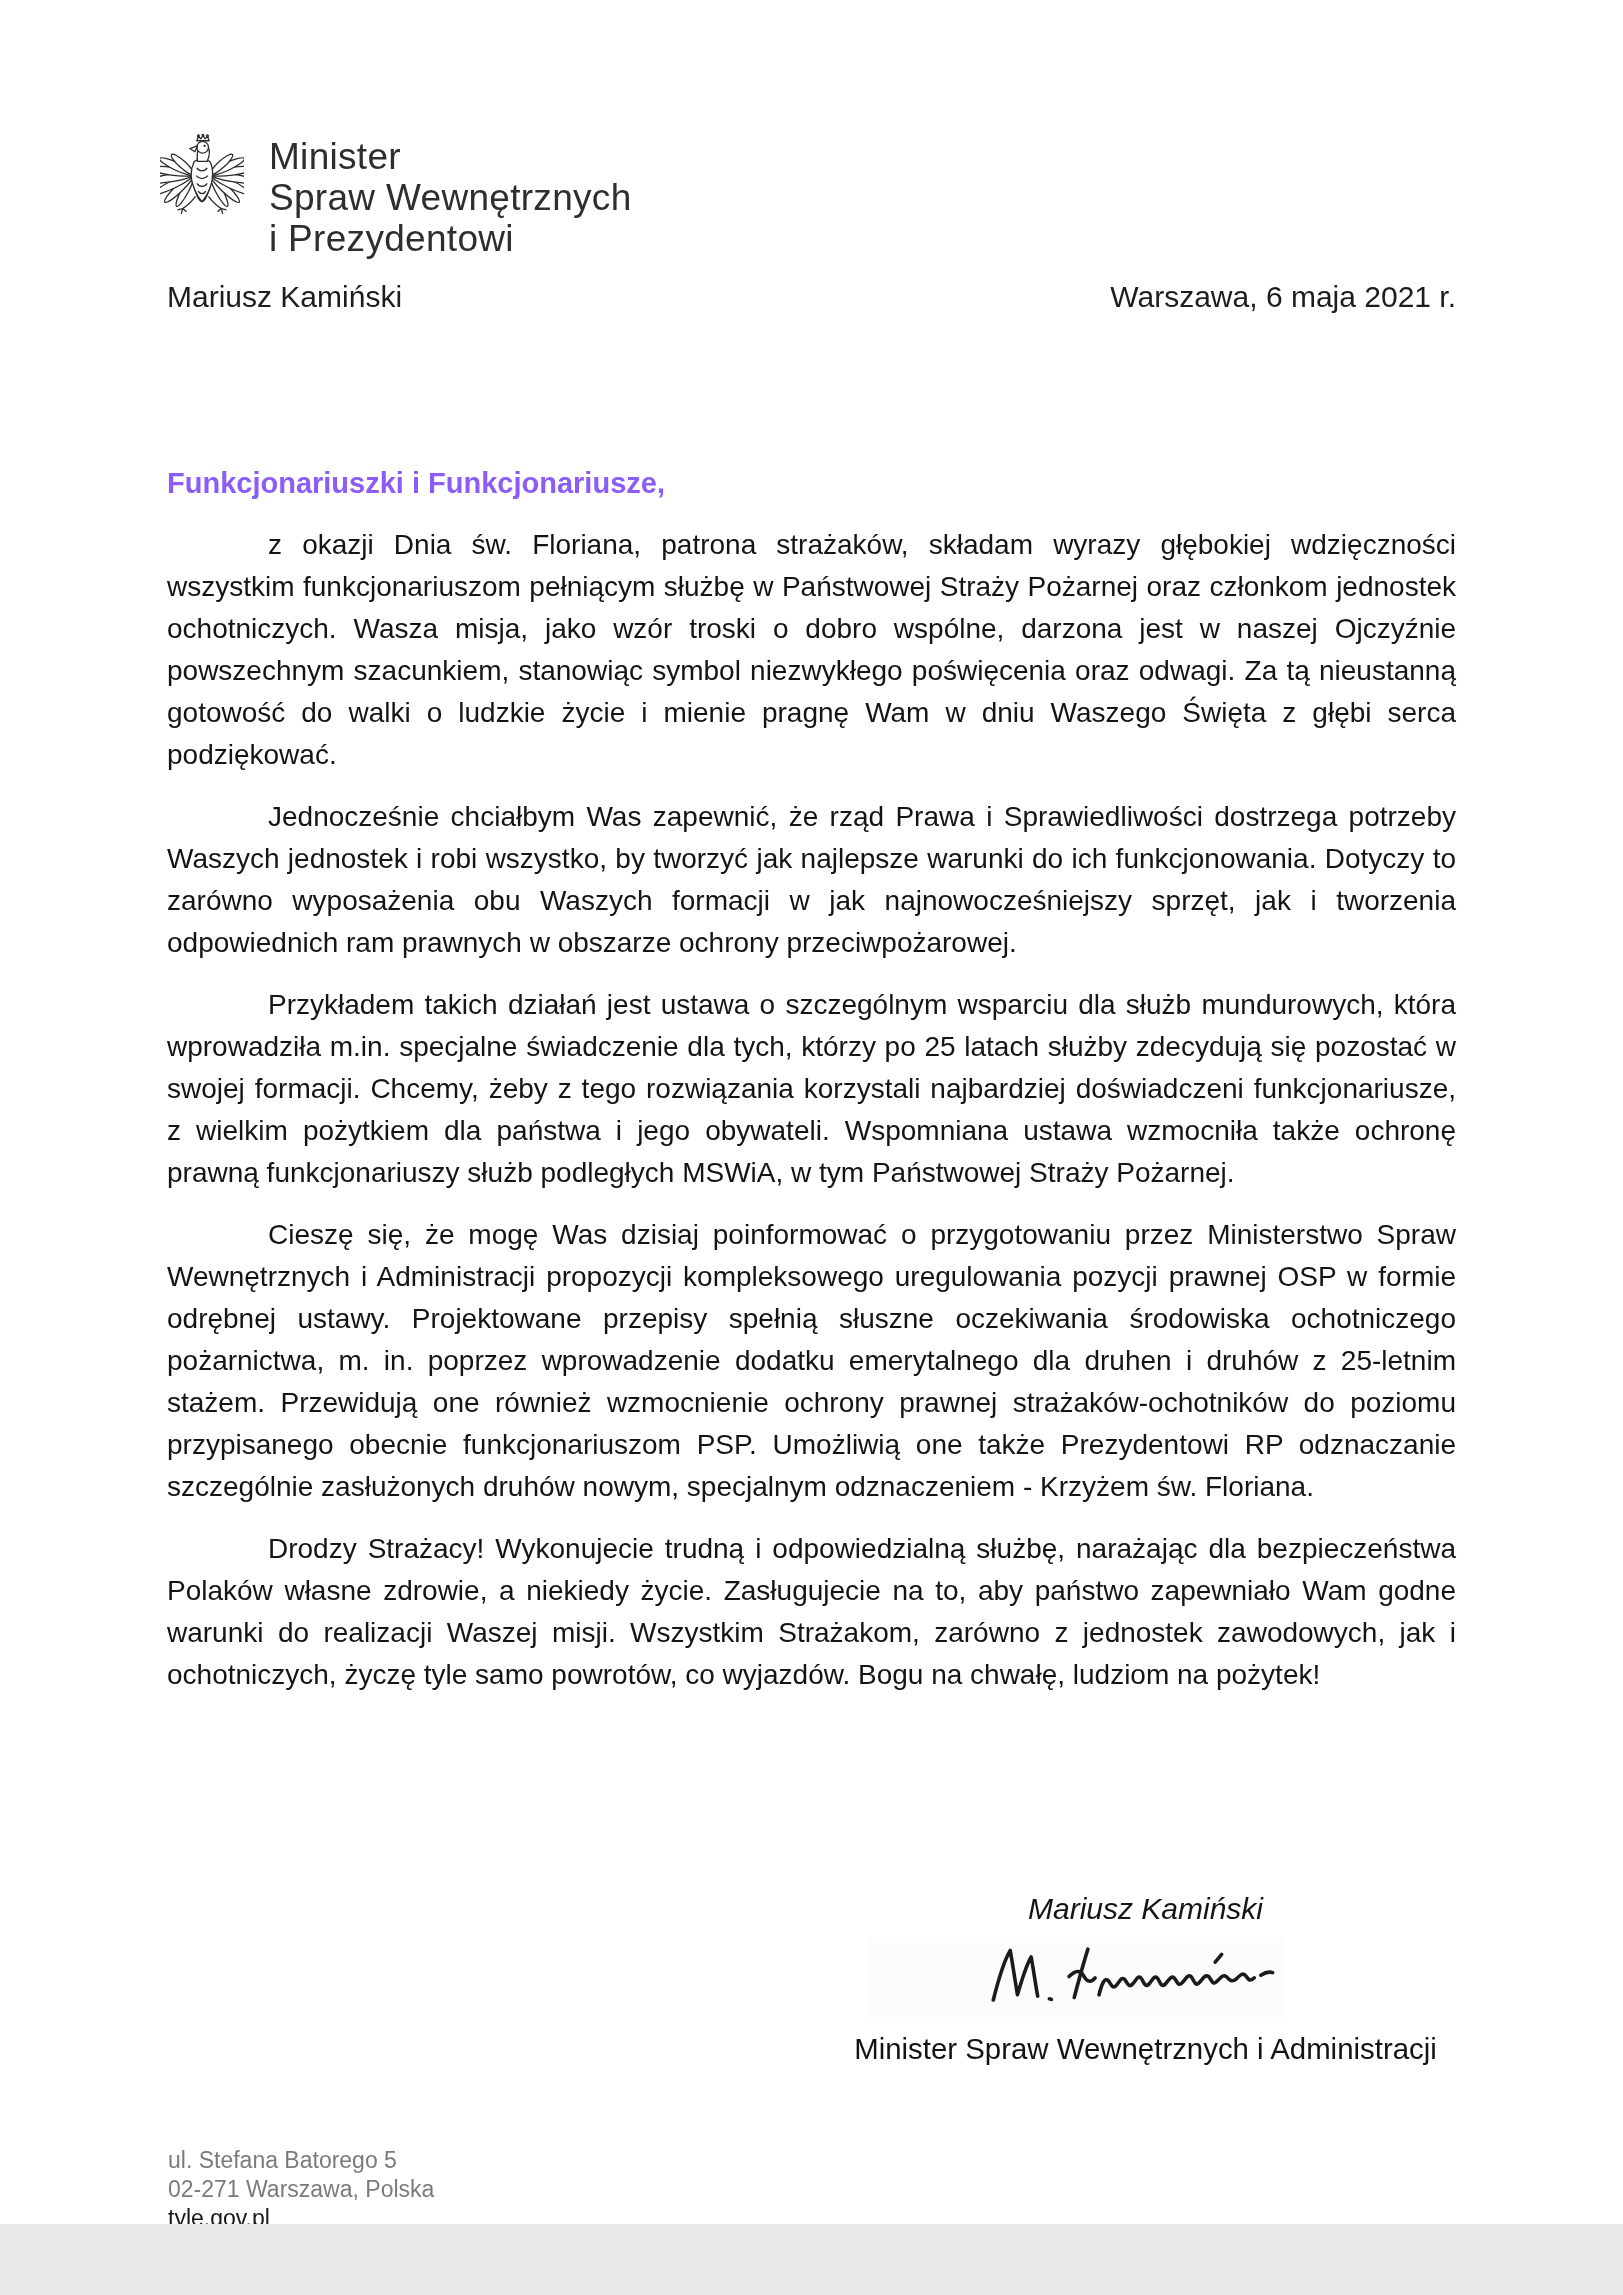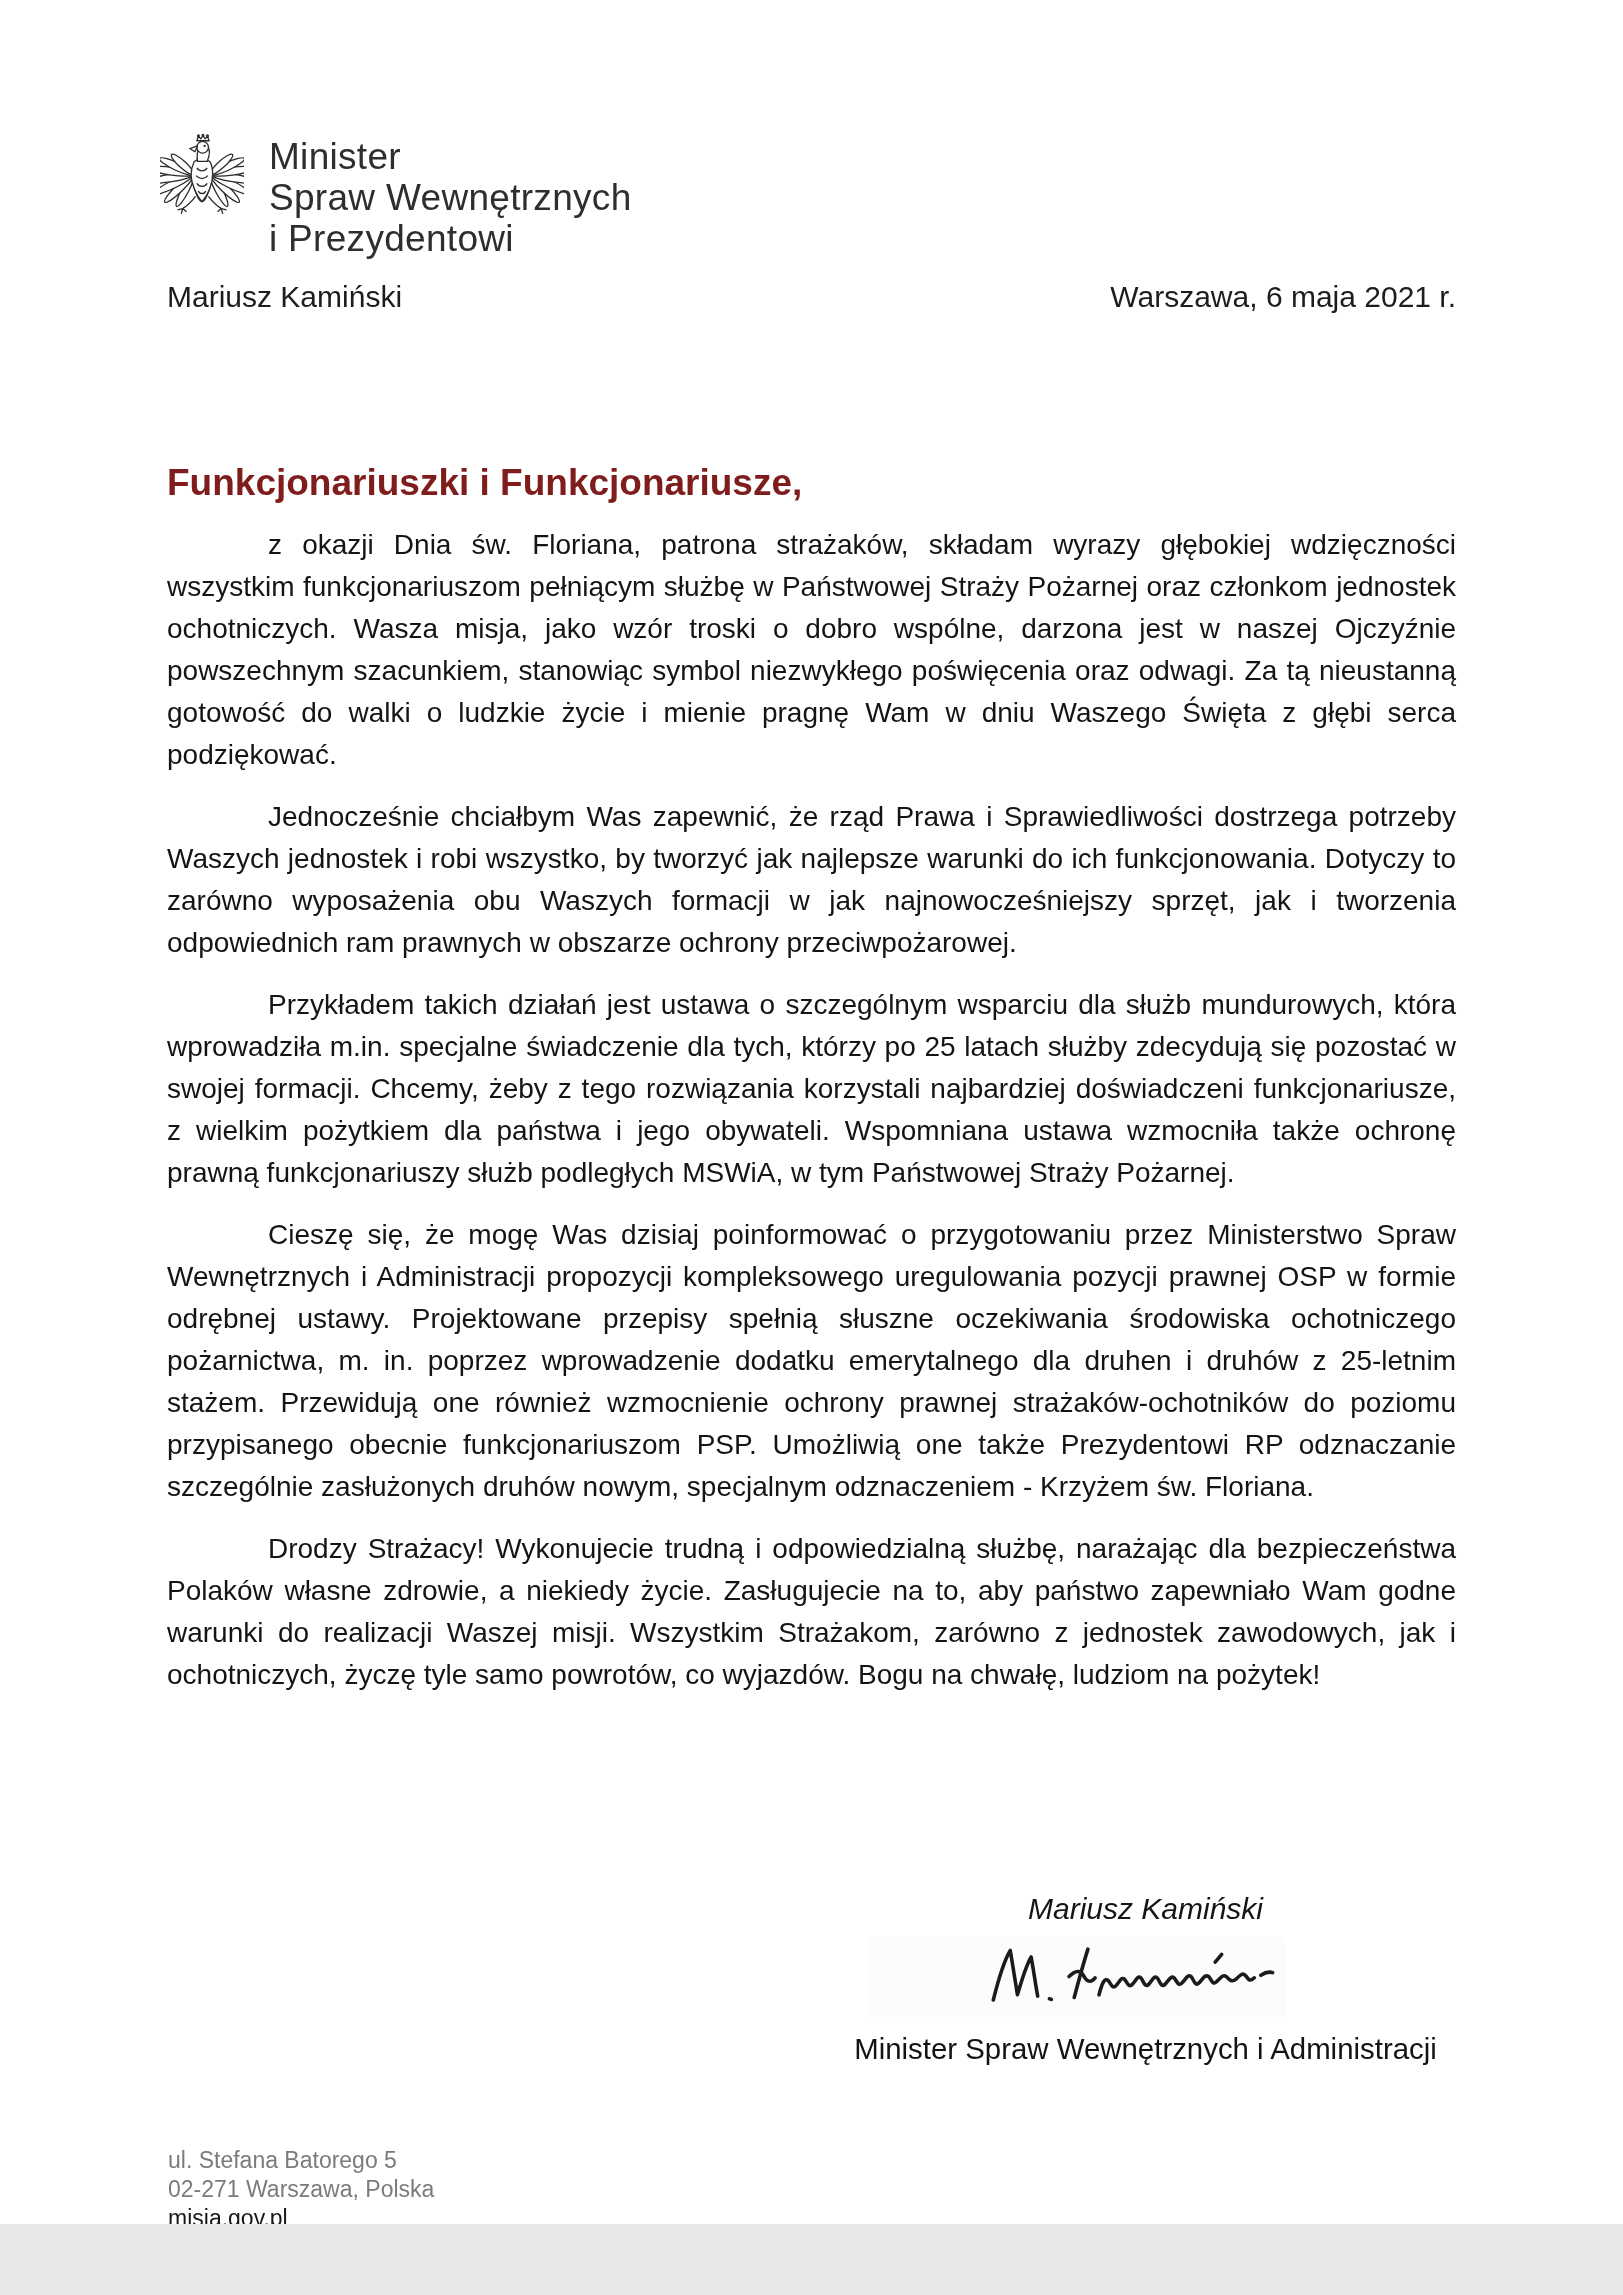--- a/index.html
+++ b/index.html
@@ -26,21 +26,21 @@
   .sender-row{
     position:absolute;left:167px;top:280px;width:1289px;
     display:flex;justify-content:space-between;
     font-size:30px;color:#1d1d1d;
   }
   
   .letter-body{
     position:absolute;left:167px;top:462px;width:1289px;
     font-size:28px;line-height:42px;color:#141414;
   }
-  .salutation{font-weight:bold;font-size:37px;color:#7f1d1d;}
+  .salutation{font-weight:bold;font-size:29px;color:#8b5cf6;}
   .letter-body p{
     margin:20px 0 0 0;
     text-align:justify;
     text-indent:101px;
   }
   
   .signature-block{
     position:absolute;left:828px;top:1892px;width:635px;
     text-align:center;
   }
@@ -156,18 +156,18 @@
           <path d="M436 54 C442 50,448 48,454 50"></path>
         </g>
       </svg>
     </div>
     <div class="sig-title">Minister Spraw Wewnętrznych i Administracji</div>
   </div>
 
   <div class="footer-address">
     <div>ul. Stefana Batorego 5</div>
     <div>02-271 Warszawa, Polska</div>
-    <div class="footer-website">misja.gov.pl</div>
+    <div class="footer-website">tyle.gov.pl</div>
   </div>
   <div class="footer-bar"></div>
 
 </div>
 
 
 </body></html>

